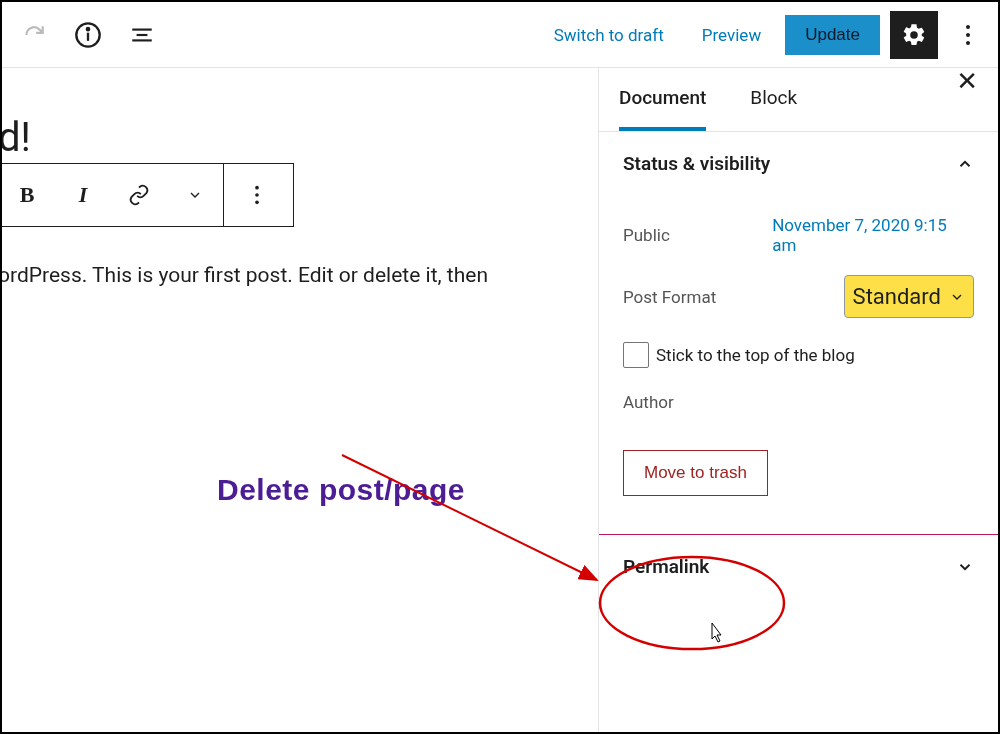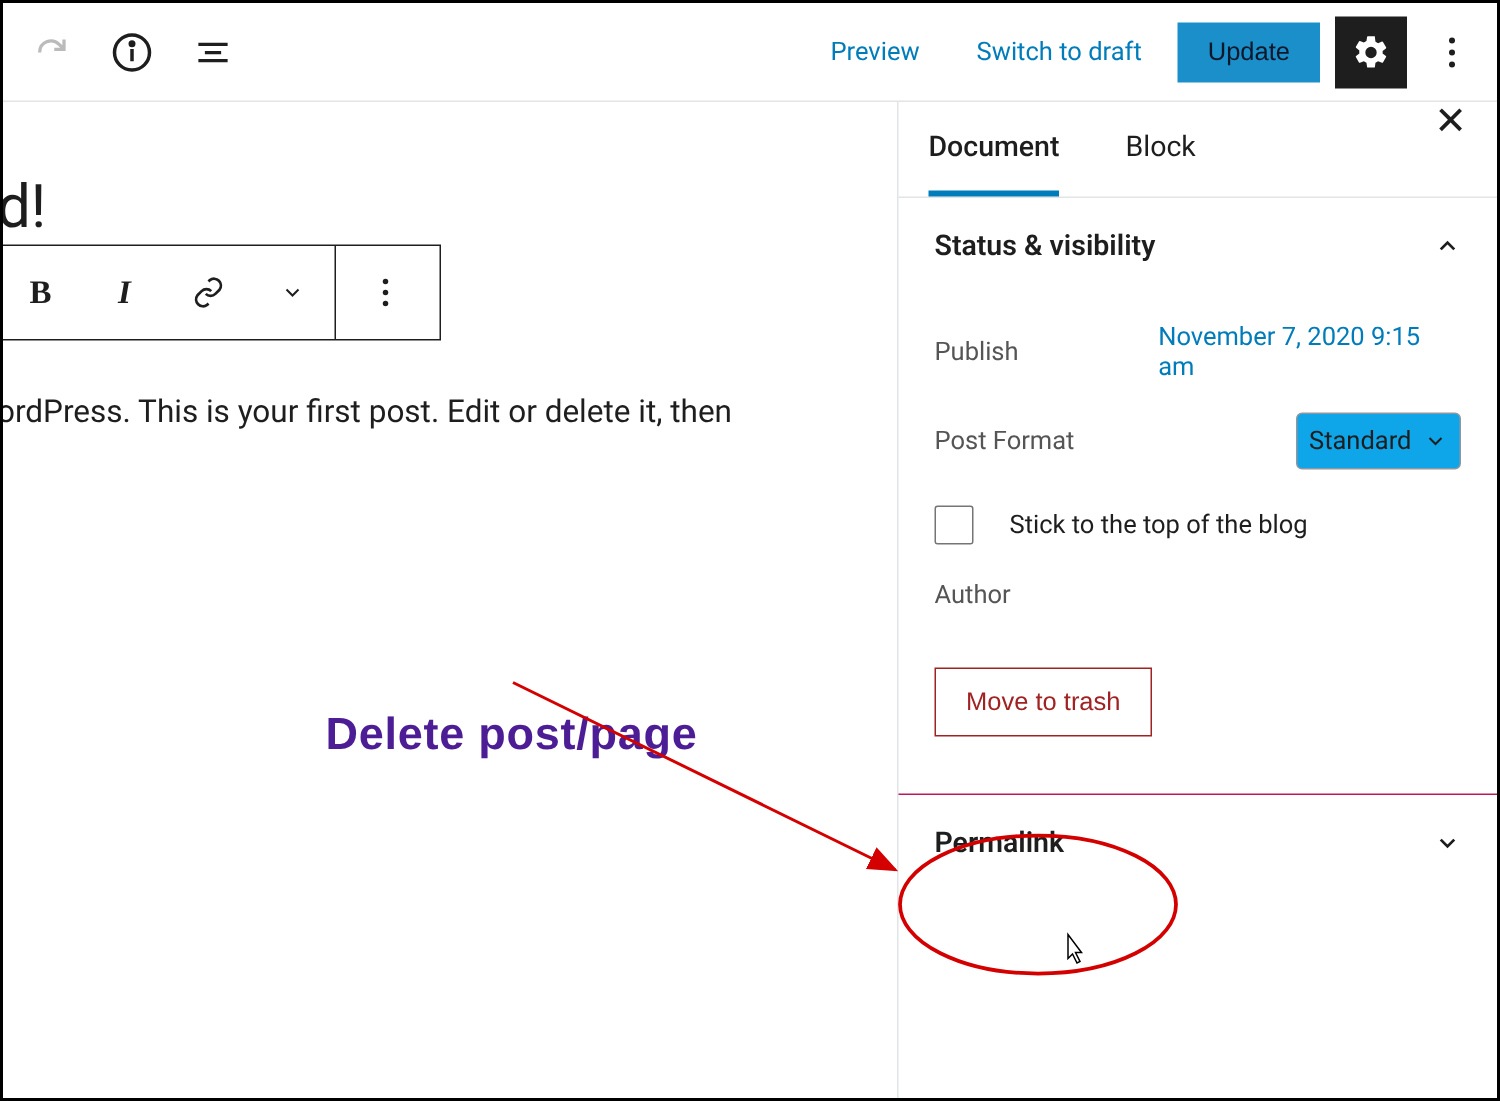--- a/index.html
+++ b/index.html
@@ -113,26 +113,26 @@
     font-size:19px; font-weight:600;
     cursor:pointer;
   }
   .panel-head.bordered-top { border-top:1px solid #be185d; }
   .panel-body { padding:0 24px 28px 24px; }
   .row { display:flex; align-items:center; margin:20px 0; font-size:17px;}
   .row .label { color:#555; width:150px; }
   .row .link-val { color:#007cba; cursor:pointer; }
   .row .select {
     border:1px solid #8f98a1; border-radius:4px;
-    padding:8px 8px; font-size:17px;
+    padding:8px 8px; font-size:22px;
     display:flex; align-items:center; gap:8px;
     cursor:pointer; margin-left:auto;
-    background:#0ea5e9;
-  }
-  .checkbox-row { display:flex; align-items:center; gap:24px; margin:24px 0; font-size:17px;}
+    background:#fde047;
+  }
+  .checkbox-row { display:flex; align-items:center; gap:7px; margin:24px 0; font-size:17px;}
   .checkbox {
     width:26px; height:26px; border:1px solid #757575; border-radius:2px; cursor:pointer;
   }
   .trash-btn {
     border:1px solid #a02222;
     color:#a02222;
     background:#fff;
     padding:12px 20px;
     font-size:17px;
     cursor:pointer;
@@ -180,22 +180,22 @@
     </div>
     <div class="icon-btn">
       <svg width="26" height="26" viewBox="0 0 24 24" fill="none" stroke="#1e1e1e" stroke-width="2">
           <line x1="3" y1="7" x2="21" y2="7"></line>
           <line x1="7" y1="12" x2="17" y2="12"></line>
           <line x1="3" y1="17" x2="21" y2="17"></line>
         </svg>
     </div>
   </div>
   <div class="right">
+    <div class="text-link">Switch to draft</div>
     <div class="text-link">Preview</div>
-    <div class="text-link">Switch to draft</div>
     <button class="update-btn">Update</button>
     <div class="settings-btn">
       <svg width="26" height="26" viewBox="0 0 24 24" fill="#fff">
           <path d="M19.14 12.94a7.07 7.07 0 0 0 .05-.94 7.07 7.07 0 0 0-.05-.94l2.03-1.58a.5.5 0 0 0 .12-.64l-1.92-3.32a.5.5 0 0 0-.6-.22l-2.39.96a7.03 7.03 0 0 0-1.62-.94l-.36-2.54A.5.5 0 0 0 13.9 2h-3.84a.5.5 0 0 0-.49.42l-.36 2.54c-.58.24-1.12.55-1.62.94l-2.39-.96a.5.5 0 0 0-.6.22L2.68 8.48a.5.5 0 0 0 .12.64l2.03 1.58c-.03.31-.05.63-.05.94s.02.63.05.94l-2.03 1.58a.5.5 0 0 0-.12.64l1.92 3.32c.13.22.4.31.6.22l2.39-.96c.5.39 1.04.7 1.62.94l.36 2.54c.04.24.25.42.49.42h3.84c.24 0 .45-.18.49-.42l.36-2.54c.58-.24 1.12-.55 1.62-.94l2.39.96c.23.09.47 0 .6-.22l1.92-3.32a.5.5 0 0 0-.12-.64l-2.03-1.58zM12 15.5A3.5 3.5 0 1 1 12 8.5a3.5 3.5 0 0 1 0 7z"></path>
         </svg>
     </div>
     <div class="more-dots">
       <svg width="6" height="24" viewBox="0 0 6 24" fill="#1e1e1e">
           <circle cx="3" cy="4" r="2"></circle>
           <circle cx="3" cy="12" r="2"></circle>
@@ -246,21 +246,21 @@
     </div>
 
     <div class="panel-head">
       <span>Status &amp; visibility</span>
       <svg width="18" height="18" viewBox="0 0 24 24" fill="none" stroke="#1e1e1e" stroke-width="2.5">
           <polyline points="6 15 12 9 18 15"></polyline>
         </svg>
     </div>
     <div class="panel-body">
       <div class="row">
-        <span class="label">Publish</span>
+        <span class="label">Public</span>
         <span class="link-val">November 7, 2020 9:15 am</span>
       </div>
       <div class="row">
         <span class="label" style="width:auto">Post Format</span>
         <div class="select">
           <span>Standard</span>
           <svg width="16" height="16" viewBox="0 0 24 24" fill="none" stroke="#1e1e1e" stroke-width="2">
               <polyline points="6 9 12 15 18 9"></polyline>
             </svg>
         </div>

